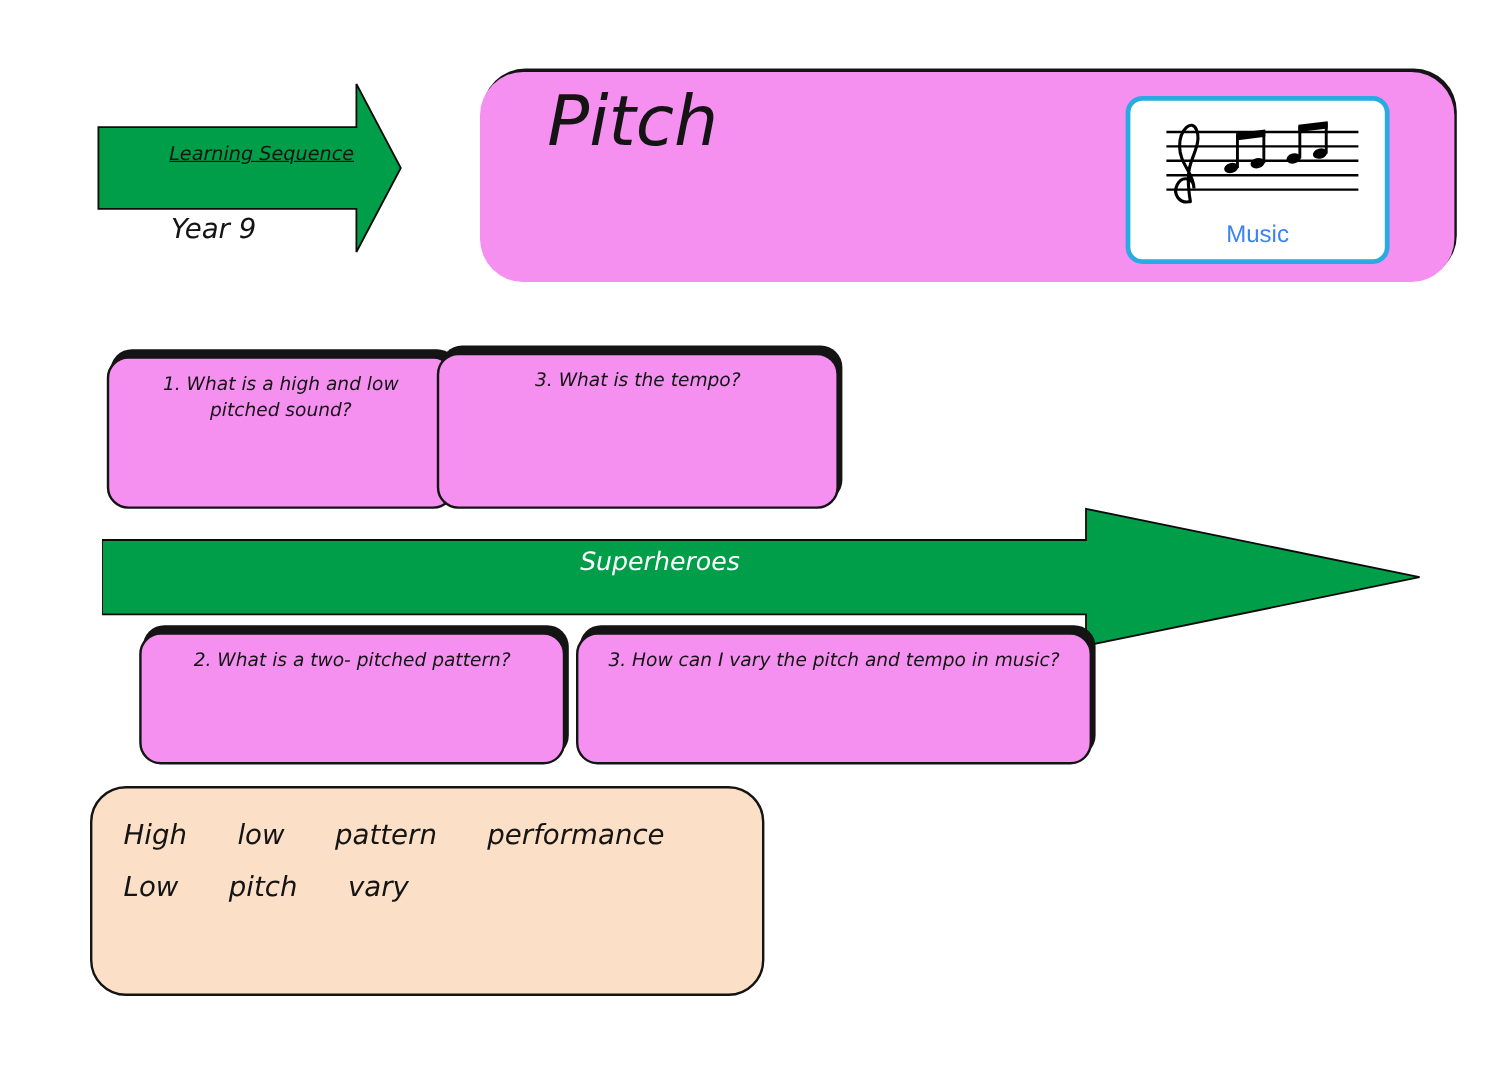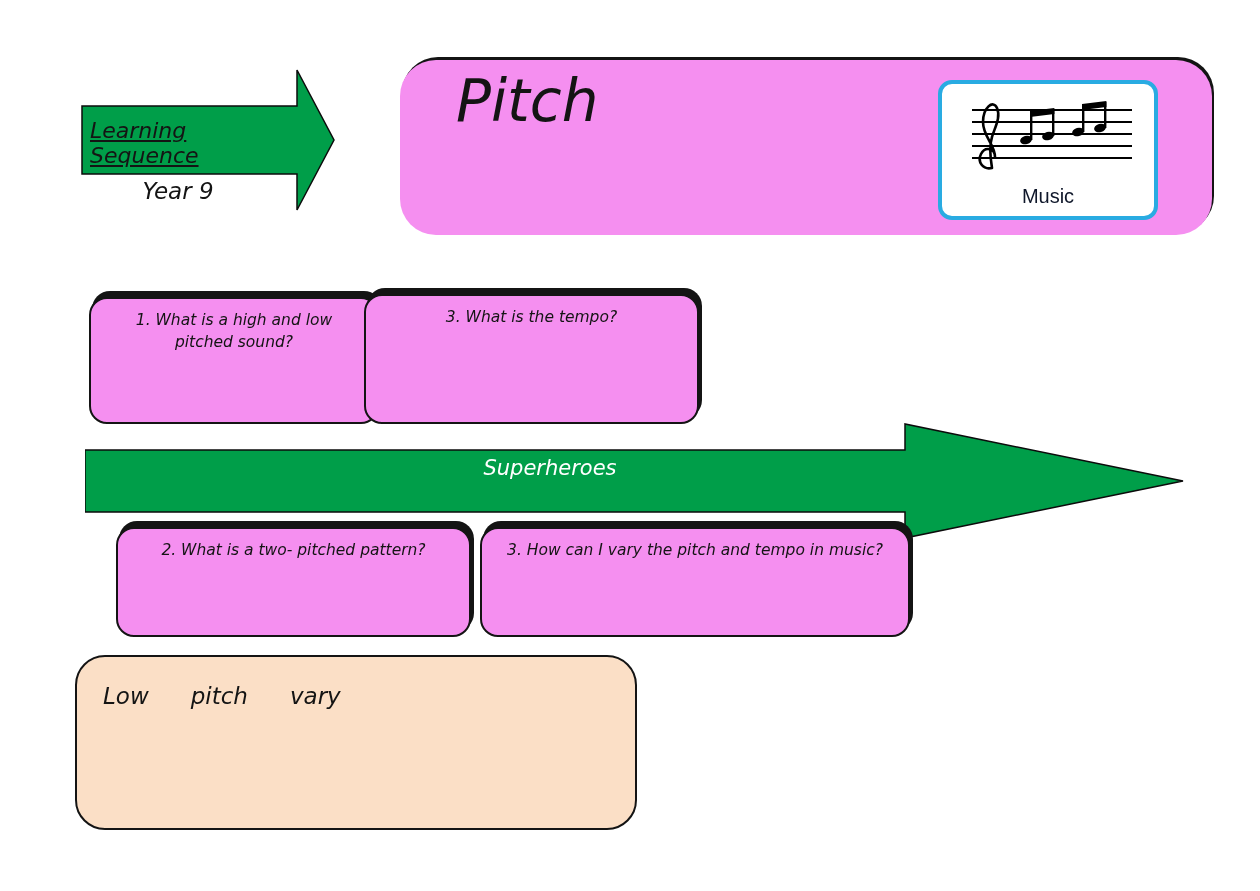--- a/index.html
+++ b/index.html
@@ -10,39 +10,39 @@
     height: 891px;
     background: #ffffff;
     overflow: hidden;
   }
   .hand { font-style: italic; font-family: "DejaVu Sans", sans-serif; color: #141414; }
 
   
   .arrow-left-svg { position: absolute; left: 80px; top: 68px; }
   .ls-label {
     position: absolute; left: 90px; top: 118px; width: 205px;
-    font-size: 22px; text-decoration: underline; text-align: left;
+    font-size: 16px; text-decoration: underline; text-align: right;
   }
   .year-label { position: absolute; left: 118px; top: 178px; width: 120px; font-size: 23px; text-align: center; }
 
   
   .header-box {
     position: absolute; left: 400px; top: 60px; width: 812px; height: 175px;
     background: #F58FF0; border-radius: 36px;
     box-shadow: 2px -3px 0 #141414;
   }
   .topic-title { position: absolute; left: 56px; top: 8px; font-size: 58px; line-height: 1.15; }
   .subject-card {
     position: absolute; left: 538px; top: 20px; width: 220px; height: 140px;
     background: #ffffff; border: 4px solid #29ABE2; border-radius: 14px;
   }
   .subject-card svg { position: absolute; left: 26px; top: 12px; }
   .subject-label {
     position: absolute; left: 0; bottom: 8px; width: 100%;
-    text-align: center; font-size: 20px; color: #0f172a;
+    text-align: center; font-size: 20px; color: #3b82f6;
     font-family: "Liberation Sans", sans-serif;
   }
 
   
   .qbox {
     position: absolute;
     background: #F58FF0;
     border: 2px solid #141414;
     border-radius: 18px;
     box-shadow: 3px -6px 0 #141414;
@@ -132,19 +132,25 @@
 
   <div class="qbox q2">
     <span>2. What is a two- pitched pattern?</span>
   </div>
   <div class="qbox q4">
     <span>3. How can I vary the pitch and tempo in music?</span>
   </div>
 
   <div class="vocab-box">
     <div class="vocab-row">
+      <span class="vocab-word">High</span>
+      <span class="vocab-word">low</span>
+      <span class="vocab-word">pattern</span>
+      <span class="vocab-word">performance</span>
+    </div>
+    <div class="vocab-row">
       <span class="vocab-word">Low</span>
       <span class="vocab-word">pitch</span>
       <span class="vocab-word">vary</span>
     </div>
   </div>
 
 </div>
 
 </body></html>

